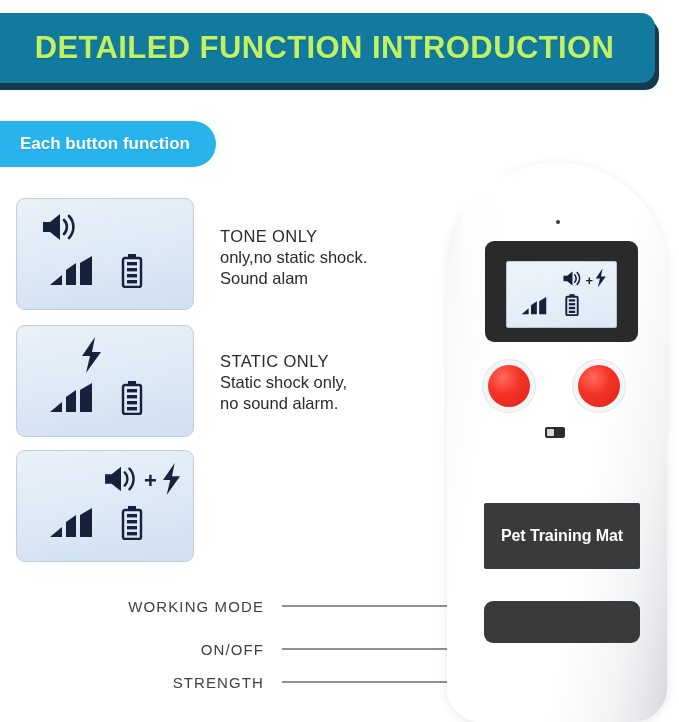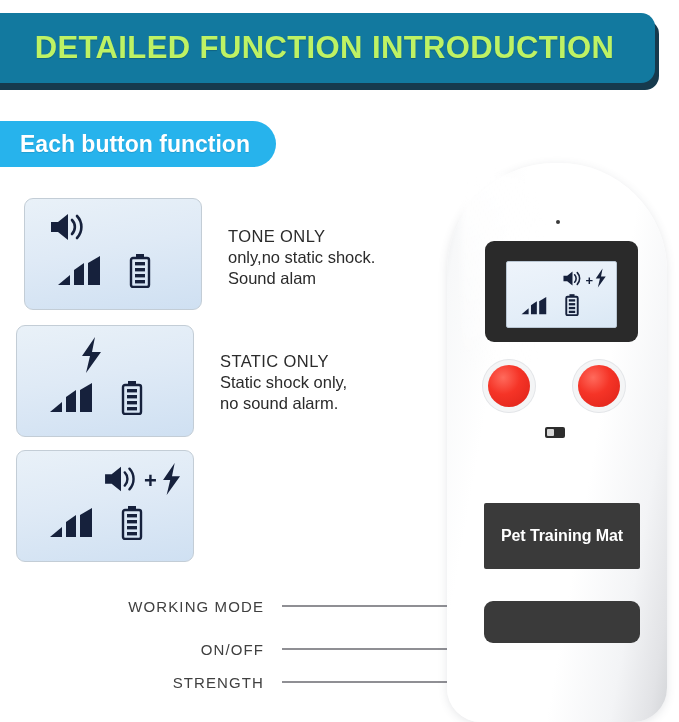--- a/index.html
+++ b/index.html
@@ -58,33 +58,33 @@
     top: 121px;
     height: 46px;
     padding: 0 26px 0 40px;
     background: #27b3ec;
     border-radius: 0 24px 24px 0;
     display: flex;
     align-items: center;
   }
   .sub-badge-label {
     color: #ffffff;
-    font-size: 23px;
+    font-size: 17px;
     font-weight: bold;
     white-space: nowrap;
     text-shadow: 0 1px 1px rgba(0,0,0,0.12);
   }
 
   
   .feature-row {
     position: absolute;
     display: flex;
     align-items: flex-start;
   }
-  .feature-row.r0 { left: 16px; top: 198px; margin-left: 8px; }
+  .feature-row.r0 { left: 16px; top: 198px; }
   .feature-row.r1 { left: 16px; top: 325px; }
   .feature-row.r2 { left: 16px; top: 450px; }
 
   .icon-card {
     position: relative;
     width: 178px;
     height: 112px;
     border: 1px solid #c3cdd6;
     border-radius: 9px;
     background: linear-gradient(170deg, #e9f1f8 0%, #dfeaf6 45%, #cfe0f2 100%);

